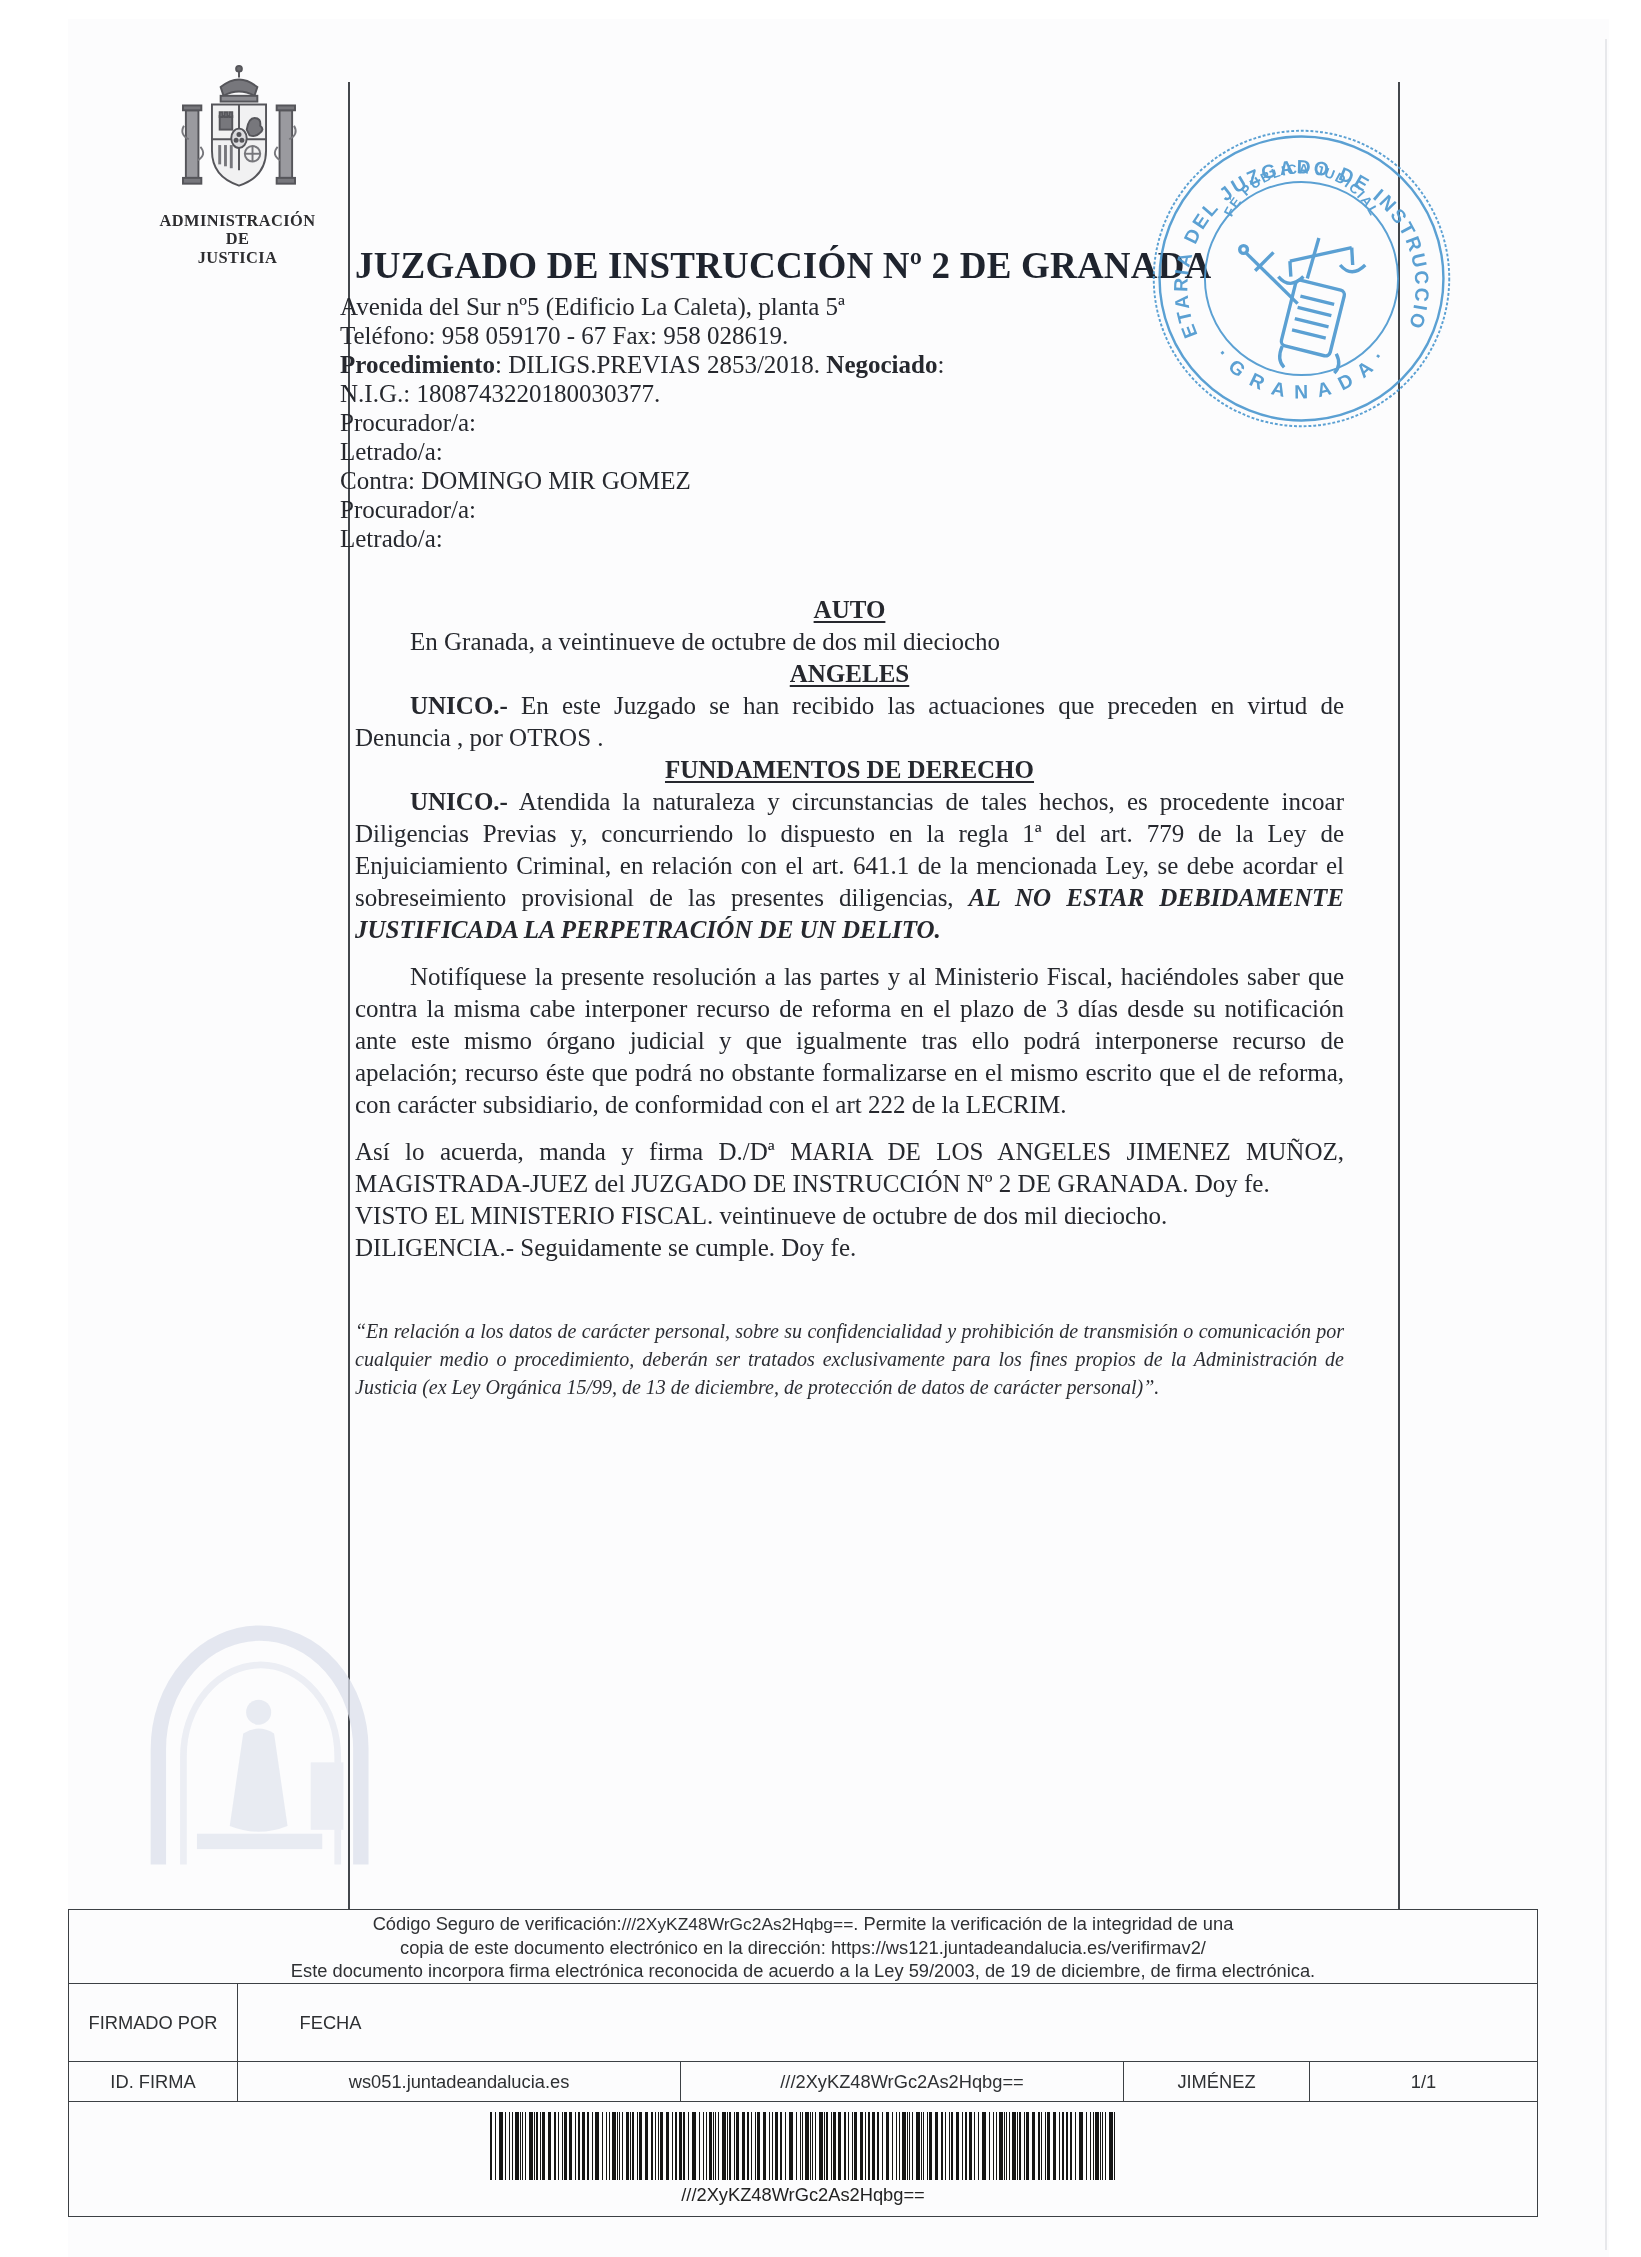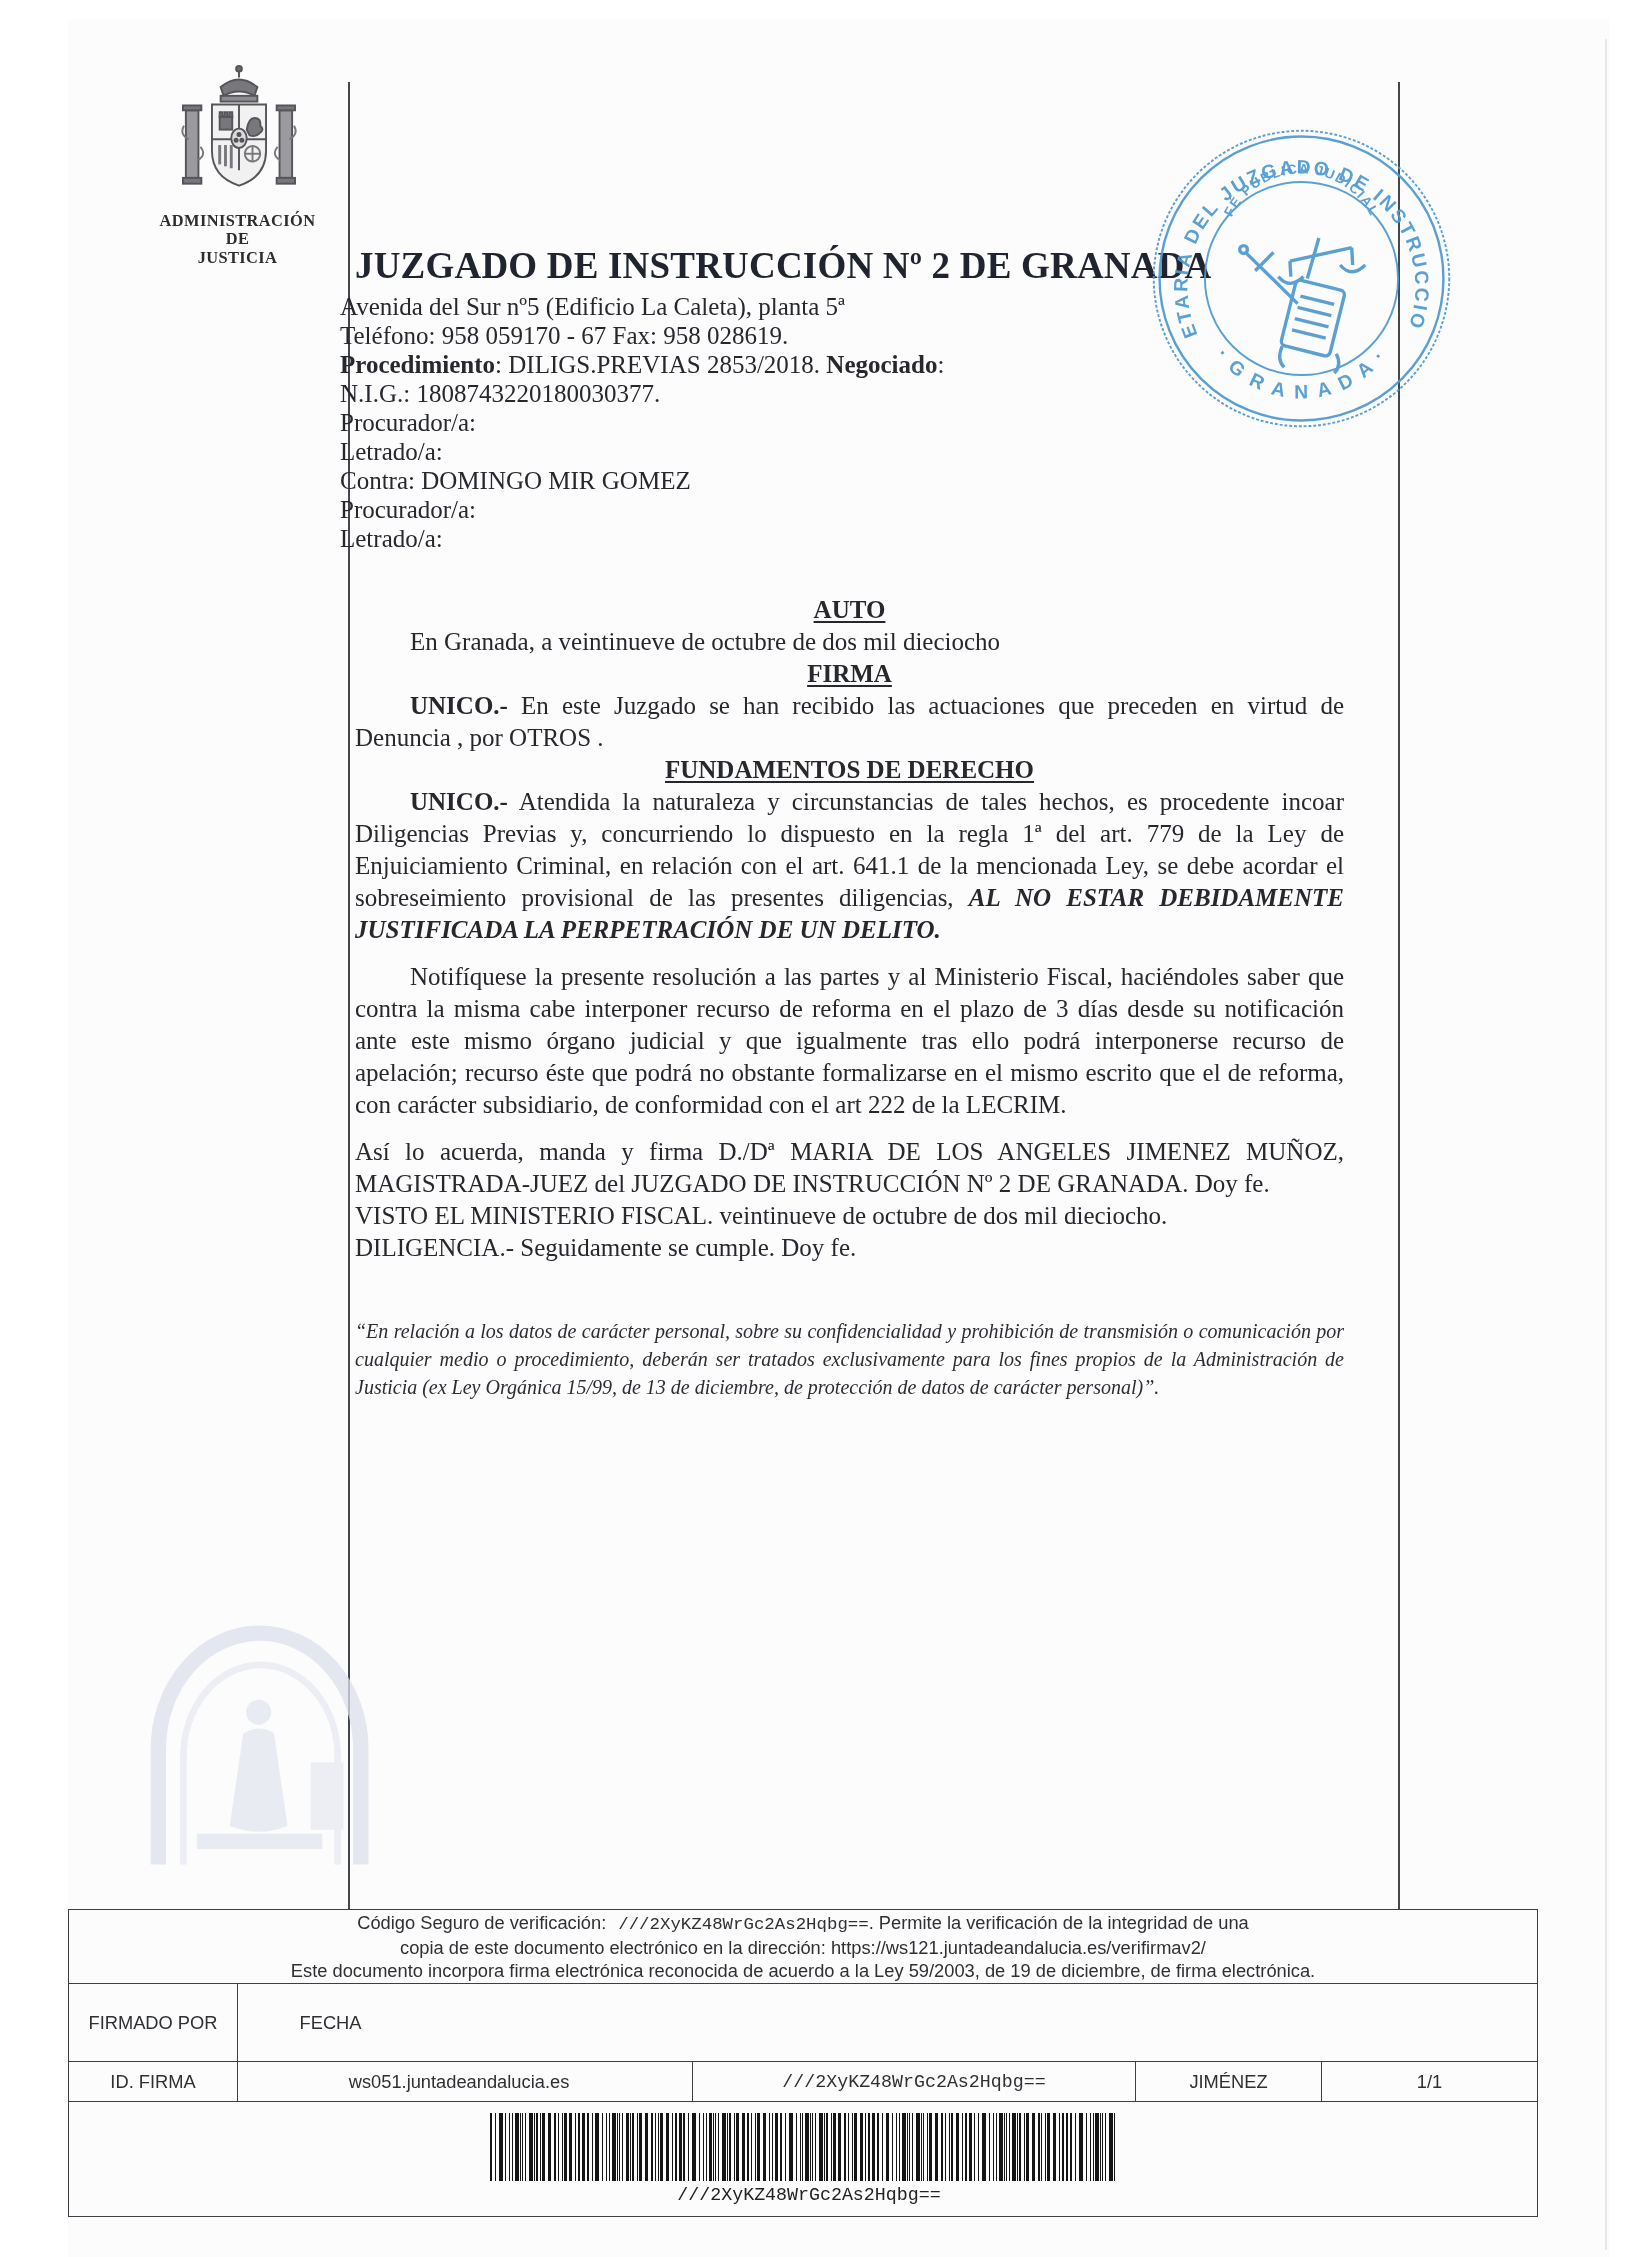--- a/index.html
+++ b/index.html
@@ -34,21 +34,21 @@
   .acuerda{margin-top:14.5px !important;}
   .emph{font-weight:bold;font-style:italic;}
   .fineprint{margin-top:53px !important;font-size:20px;line-height:28px;font-style:italic;color:#2b2d33;}
 
   .watermark{position:absolute;left:141px;top:1556px;width:243px;height:323px;opacity:.75;}
 
   .ftable{position:absolute;left:68px;top:1909px;width:1470px;border:1.9px solid #3c4044;
     box-sizing:border-box;font-family:"Liberation Sans",sans-serif;color:#2e3033;background:transparent;}
   .fver{height:73px;display:flex;flex-direction:column;justify-content:center;text-align:center;
     font-size:18.3px;line-height:23px;border-bottom:1.9px solid #3c4044;}
-  .mono{font-family:Liberation Mono, monospace;font-size:17.4px;margin-left:12px;}
+  .mono{font-family:Liberation Sans, sans-serif;font-size:17.4px;}
   .fsign{display:flex;border-bottom:1.9px solid #3c4044;height:77px;}
   .fcell{display:flex;align-items:center;justify-content:center;font-size:18.3px;box-sizing:border-box;text-align:center;}
   .bl{border-left:1.9px solid #3c4044;}
   .fnames{display:flex;flex-direction:column;box-sizing:border-box;}
   .fname{height:39px;display:flex;align-items:center;justify-content:center;font-size:18.3px;}
   .fname.b2{border-bottom:1.9px solid #3c4044;}
   .fid{display:flex;height:39px;border-bottom:1.9px solid #3c4044;}
   .fbar{height:114px;display:flex;flex-direction:column;align-items:center;justify-content:center;}
   .barcode{width:626px;height:68px;display:flex;align-items:stretch;overflow:hidden;}
   .barcode span{display:block;background:#141414;height:100%;flex:none;}
@@ -164,21 +164,21 @@
         <line x1="154" y1="206" x2="190" y2="206"></line>
         <line x1="154" y1="218" x2="190" y2="218"></line>
       </g>
       <path d="M140 230 q-6 14 2 22 M196 238 q6 12 -2 20"></path>
     </g>
   </svg>
 
   <div class="bodytext">
     <div class="dochead"><span class="headu">AUTO</span></div>
     <p class="dateline">En Granada, a veintinueve de octubre de dos mil dieciocho</p>
-    <div class="dochead"><span class="headu">FIRMA</span></div>
+    <div class="dochead"><span class="headu">ANGELES</span></div>
     <p class="indent"><b>UNICO.-</b><span> En este Juzgado se han recibido las actuaciones que preceden en virtud de Denuncia , por OTROS .</span></p>
     <div class="dochead"><span class="headu">FUNDAMENTOS DE DERECHO</span></div>
     <p class="indent"><b>UNICO.-</b><span> Atendida la naturaleza y circunstancias de tales hechos, es procedente incoar Diligencias Previas y, concurriendo lo dispuesto en la regla 1ª del art. 779 de la Ley de Enjuiciamiento Criminal, en relación con el art. 641.1 de la mencionada Ley, se debe acordar el sobreseimiento provisional de las presentes diligencias, </span><span class="emph">AL NO ESTAR DEBIDAMENTE JUSTIFICADA LA PERPETRACIÓN DE UN DELITO.</span></p>
     <p class="indent notify">Notifíquese la presente resolución a las partes y al Ministerio Fiscal, haciéndoles saber que contra la misma cabe interponer recurso de reforma en el plazo de 3 días desde su notificación ante este mismo órgano judicial y que igualmente tras ello podrá interponerse recurso de apelación; recurso éste que podrá no obstante formalizarse en el mismo escrito que el de reforma, con carácter subsidiario, de conformidad con el art 222 de la LECRIM.</p>
     <p class="acuerda">Así lo acuerda, manda y firma D./Dª MARIA DE LOS ANGELES JIMENEZ MUÑOZ, MAGISTRADA-JUEZ del JUZGADO DE INSTRUCCIÓN Nº 2 DE GRANADA. Doy fe.</p>
     <p>VISTO EL MINISTERIO FISCAL. veintinueve de octubre de dos mil dieciocho.</p>
     <p>DILIGENCIA.- Seguidamente se cumple. Doy fe.</p>
     <p class="fineprint">“En relación a los datos de carácter personal, sobre su confidencialidad y prohibición de transmisión o comunicación por cualquier medio o procedimiento, deberán ser tratados exclusivamente para los fines propios de la Administración de Justicia (ex Ley Orgánica 15/99, de 13 de diciembre, de protección de datos de carácter personal)”.</p>
   </div>
 

